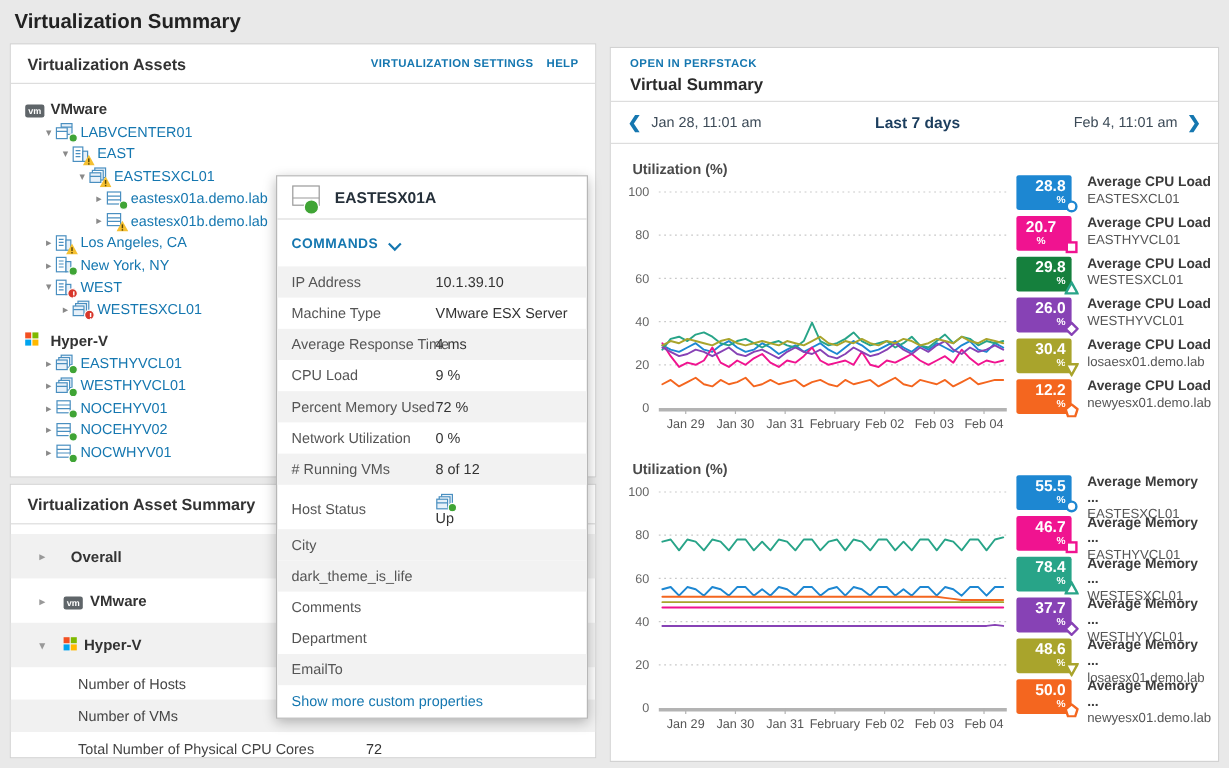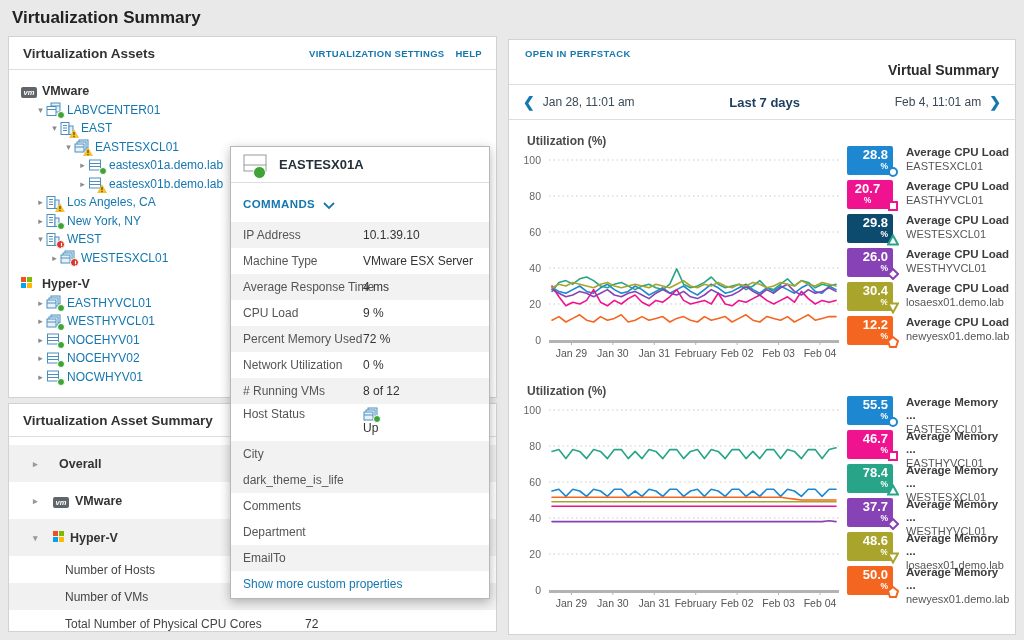--- a/index.html
+++ b/index.html
@@ -16,21 +16,21 @@
   
   #tree { padding-top:10px; }
   .tree-row { height:18.5px; display:flex; align-items:center; font-size:12px; white-space:nowrap; }
   .tree-row .caret { width:11px; font-size:9px; color:#8a8a8a; text-align:center; flex:none; }
   .tree-row .t-icon { position:relative; width:17px; height:15px; flex:none; margin-right:4px; }
   .tree-row .t-label { color:#1577b0; }
   .tree-row.group .t-label { color:#333; font-weight:bold; font-size:12.5px; }
   .tree-row.group { margin-top:2px; }
   .tree-row.gap-above { margin-top:8px; }
   .status-dot { position:absolute; right:-2px; bottom:-2px; width:8px; height:8px; border-radius:50%; border:1px solid #fff; }
-  .vm-logo { display:inline-block; width:16px; height:11px; background:#5f6569; border-radius:2px; color:#fff; font-size:7.5px; font-weight:bold; text-align:center; line-height:11px;font-style:italic; }
+  .vm-logo { display:inline-block; width:16px; height:11px; background:#5f6569; border-radius:2px; color:#fff; font-size:7.5px; font-weight:bold; text-align:center; line-height:11px; }
   .ms-logo { display:inline-block; width:11px; height:11px; position:relative; }
   .ms-logo i { position:absolute; width:5px; height:5px; }
   
   .sum-row { position:relative; display:flex; align-items:center; }
   .sum-row.shaded { background:#f1f1f1; }
   .sum-row.group { height:37px; font-weight:bold; color:#333; font-size:12.5px; }
   .sum-row.child { height:27px; font-size:12px; color:#444; }
   .sum-row .caret { width:12px; margin-left:24px; font-size:9px; color:#999; }
   .sum-row .g-icon { margin:0 6px 0 8px; }
   .sum-row.child .c-label { margin-left:56px; }
@@ -38,27 +38,27 @@
   
   #popup { position:absolute; left:230px; top:146px; width:260px; background:#fff; border:1px solid #b7b7b7; box-shadow:0 3px 10px rgba(0,0,0,.28); z-index:20; }
   .pop-head { display:flex; align-items:center; padding:7px 12px; border-bottom:1px solid #ddd; height:36px;text-align:center; }
   .pop-host-icon { position:relative; width:26px; height:22px; margin-right:10px; flex:none; }
   .pop-title { font-weight:bold; font-size:13px; color:#25303a; }
   .pop-commands { display:flex; align-items:flex-end; padding:12px 12px; height:39px; color:#1577b0; font-weight:bold; font-size:11.5px; letter-spacing:.4px; cursor:pointer; }
   .prop-row { position:relative; min-height:26px; display:flex; align-items:center; padding:0 12px; font-size:12px; }
   .prop-row.shaded { background:#f2f2f2; }
   .prop-row .p-label { color:#555; }
   .prop-row .p-value { position:absolute; left:132px; color:#333; }
-  .prop-row.tall { height:37px; align-items:flex-start; padding-top:3px; }
+  .prop-row.tall { height:37px; align-items:center; padding-top:3px; }
   .prop-row.tall .p-value { line-height:11px; }
   .pop-link { padding:0 12px; height:27px; line-height:27px; font-size:12px; color:#1577b0; cursor:pointer; }
   
   .ps-head { padding:8px 16px 6px 16px; border-bottom:1px solid #ddd; }
   .ps-open { font-size:9.5px; font-weight:bold; color:#1577b0; letter-spacing:.4px; cursor:pointer; }
-  .ps-title { font-size:14px; font-weight:bold; color:#2b2b2b; margin-top:3px;text-align:right; }
+  .ps-title { font-size:14px; font-weight:bold; color:#2b2b2b; margin-top:3px; }
   .date-bar { display:flex; align-items:center; justify-content:space-between; height:35px; padding:0 14px; border-bottom:1px solid #ddd; font-size:12px; color:#3c4a57; }
   .date-bar .chev { color:#1577b0; font-size:14px; font-weight:bold; cursor:pointer; }
   .date-bar .d-left,.date-bar .d-right { display:flex; align-items:center; gap:8px; }
   .date-range { font-size:13px; font-weight:bold; color:#1c3e5e; cursor:pointer; }
   .chart-section { display:flex; padding:10px 4px 0 8px; height:250px; }
   .chart-left { width:330px; flex:none; }
   .chart-title { font-size:12px; font-weight:bold; color:#4a4a4a; margin:4px 0 2px 10px; }
   .legend { flex:1; padding-top:16px; }
   .legend-item { display:flex; margin-bottom:4px; height:30px; }
   .legend-badge { position:relative; width:46px; height:29px; border-radius:2px; flex:none; display:flex; flex-direction:column; align-items:flex-end; padding:1px 5px 0 0; }
@@ -499,21 +499,21 @@
             <svg class="legend-marker" width="12" height="12">
               <rect x="2" y="2" width="8" height="8" fill="#fff" stroke="#f01390" stroke-width="2"></rect>
             </svg>
           </span>
           <span class="legend-text">
             <div class="legend-name">Average CPU Load</div>
             <div class="legend-host">EASTHYVCL01</div>
           </span>
         </div>
         <div class="legend-item">
-          <span class="legend-badge" style="background:#0c4a6e;">
+          <span class="legend-badge" style="background:#15803d;">
             <span class="badge-val">29.8</span>
             <span class="badge-pct">%</span>
             <svg class="legend-marker" width="12" height="12">
               <polygon points="6,1.5 11,10.5 1,10.5" fill="#fff" stroke="#28a488" stroke-width="2"></polygon>
             </svg>
           </span>
           <span class="legend-text">
             <div class="legend-name">Average CPU Load</div>
             <div class="legend-host">WESTESXCL01</div>
           </span>

